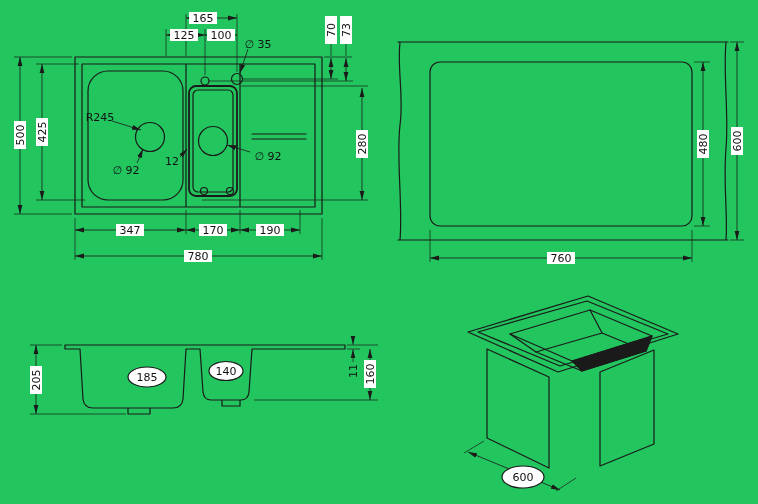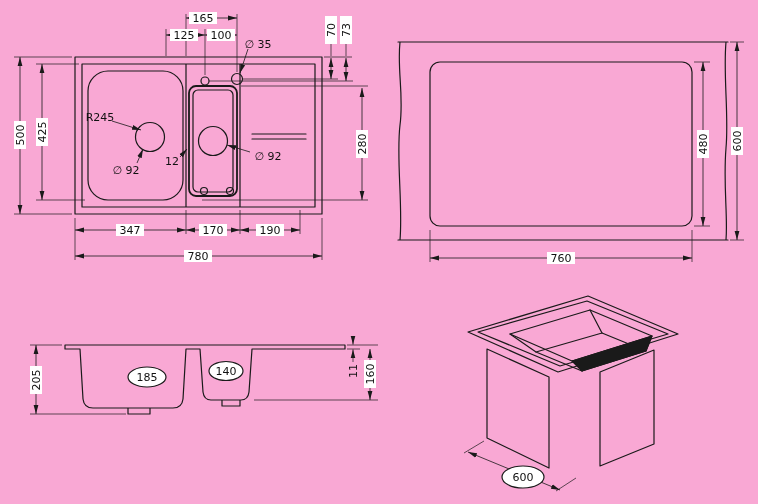--- a/index.html
+++ b/index.html
@@ -1,16 +1,16 @@
 <!DOCTYPE html>
 <html><head>
 <meta charset="utf-8">
 <style>
   html,body{margin:0;padding:0;background:#ffffff;}
-  .canvas{position:relative;width:758px;height:504px;background:#f9a8d4;overflow:hidden;}
+  .canvas{position:relative;width:758px;height:504px;background:#22c55e;overflow:hidden;}
   svg{display:block;}
   .obj{fill:none;stroke:#1a1a1a;stroke-width:1.2;stroke-linejoin:round;stroke-linecap:round;}
   .obj2{fill:none;stroke:#1a1a1a;stroke-width:1.8;stroke-linejoin:round;}
   .ext{fill:none;stroke:#1a1a1a;stroke-width:0.7;}
   .dim{stroke:#1a1a1a;stroke-width:0.8;fill:none;}
   .lead{stroke:#1a1a1a;stroke-width:0.8;fill:none;}
   .mask{fill:#ffffff;}
   .dark{fill:#1a1a1a;stroke:#1a1a1a;}
   text{font:11px "DejaVu Sans", sans-serif;fill:#111;text-anchor:middle;dominant-baseline:central;}
 </style>

